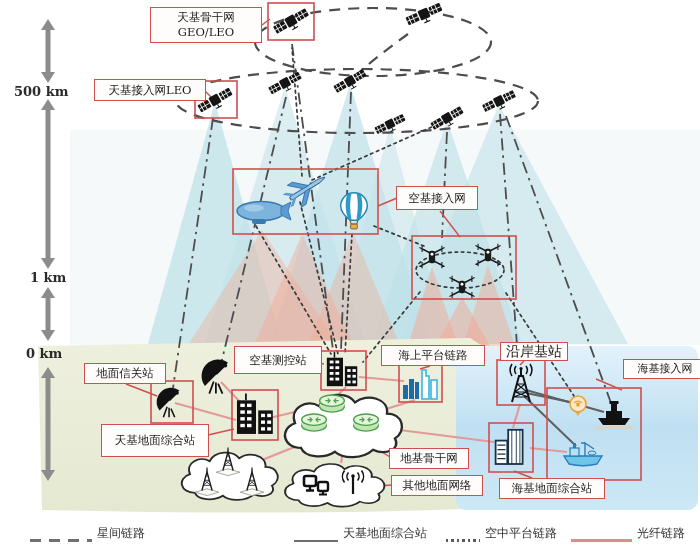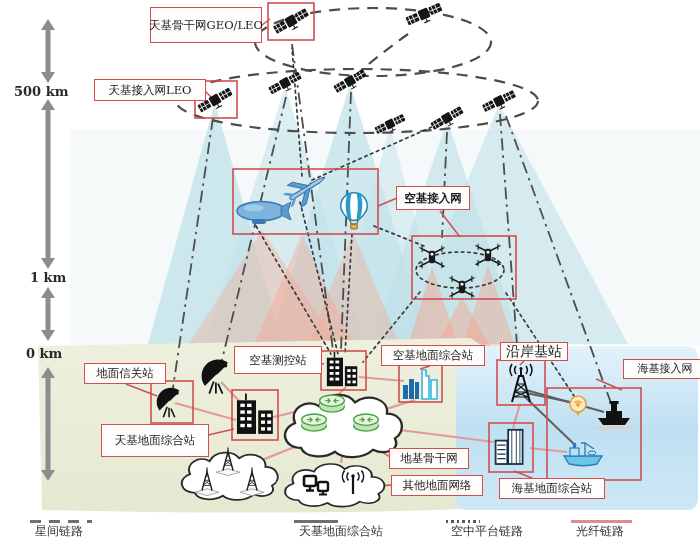--- a/index.html
+++ b/index.html
@@ -1,25 +1,25 @@
 <!DOCTYPE html>
 <html><head>
 <meta charset="utf-8">
 <style>
   html,body{margin:0;padding:0;background:#fff;}
   .stage{position:relative;width:700px;height:550px;background:#ffffff;overflow:hidden;
          font-family:"DejaVu Serif","Liberation Serif",serif;}
   svg{position:absolute;left:0;top:0;}
   .lbl{position:absolute;border:1.6px solid #cf4f4f;background:#fffdfb;color:#1a1a1a;
-       font-size:11.5px;line-height:1.3;display:flex;flex-direction:row;align-items:center;
+       font-size:11.5px;line-height:1.3;display:flex;flex-direction:column;align-items:center;
        justify-content:center;text-align:center;white-space:nowrap;padding:1px 0;
        box-sizing:border-box;z-index:5;}
   .scalelbl{position:absolute;color:#2a2a2a;font-size:13px;font-weight:bold;z-index:5;}
   .legend{position:absolute;left:0;top:520px;width:700px;height:28px;z-index:6;}
-  .legend .item{position:absolute;display:flex;align-items:flex-start;height:22px;flex-direction:column;}
+  .legend .item{position:absolute;display:flex;align-items:flex-end;height:22px;}
   .legend .txt{font-size:12px;color:#333;margin-left:5px;white-space:nowrap;}
   .ln{display:inline-block;}
   .ln-dashed{width:62px;height:3px;background:repeating-linear-gradient(90deg,#707070 0 11px,transparent 11px 19px);}
   .ln-dashdot{width:50px;height:3px;background:repeating-linear-gradient(90deg,#707070 0 12px,transparent 12px 16px,#707070 16px 18.5px,transparent 18.5px 22px,#707070 22px 24.5px,transparent 24.5px 28px);}
   .ln-solidgray{width:44px;height:2.5px;background:#6e6e6e;}
   .ln-dotted{width:34px;height:3px;background:repeating-linear-gradient(90deg,#5a5a5a 0 2.5px,transparent 2.5px 5.5px);}
   .ln-solidred{width:61px;height:3px;background:#e08a8a;}
 </style>
 </head>
 <body>
@@ -338,34 +338,34 @@
   </g>
 </svg>
 
 <div class="lbl" style="left:150px;top:7px;width:112px;height:36px;">
   <span>天基骨干网</span>
   <span>GEO/LEO</span>
 </div>
 <div class="lbl" style="left:94px;top:79px;width:112px;height:22px;">
   <span>天基接入网LEO</span>
 </div>
-<div class="lbl" style="left:396px;top:186px;width:74px;height:24px;font-weight:bold;">
+<div class="lbl" style="left:396px;top:186px;width:82px;height:24px;">
   <span>空基接入网</span>
 </div>
 <div class="lbl" style="left:234px;top:346px;width:88px;height:28px;">
   <span>空基测控站</span>
 </div>
 <div class="lbl" style="left:84px;top:363px;width:82px;height:21px;">
   <span>地面信关站</span>
 </div>
 <div class="lbl" style="left:101px;top:424px;width:108px;height:33px;">
   <span>天基地面综合站</span>
 </div>
 <div class="lbl" style="left:381px;top:345px;width:104px;height:21px;">
-  <span>空基地面综合站</span>
+  <span>海上平台链路</span>
 </div>
 <div class="lbl" style="left:389px;top:448px;width:80px;height:21px;">
   <span>地基骨干网</span>
 </div>
 <div class="lbl" style="left:391px;top:475px;width:92px;height:21px;">
   <span>其他地面网络</span>
 </div>
 <div class="lbl" style="left:500px;top:342px;width:68px;height:19px;font-size:14px;">
   <span>沿岸基站</span>
 </div>

